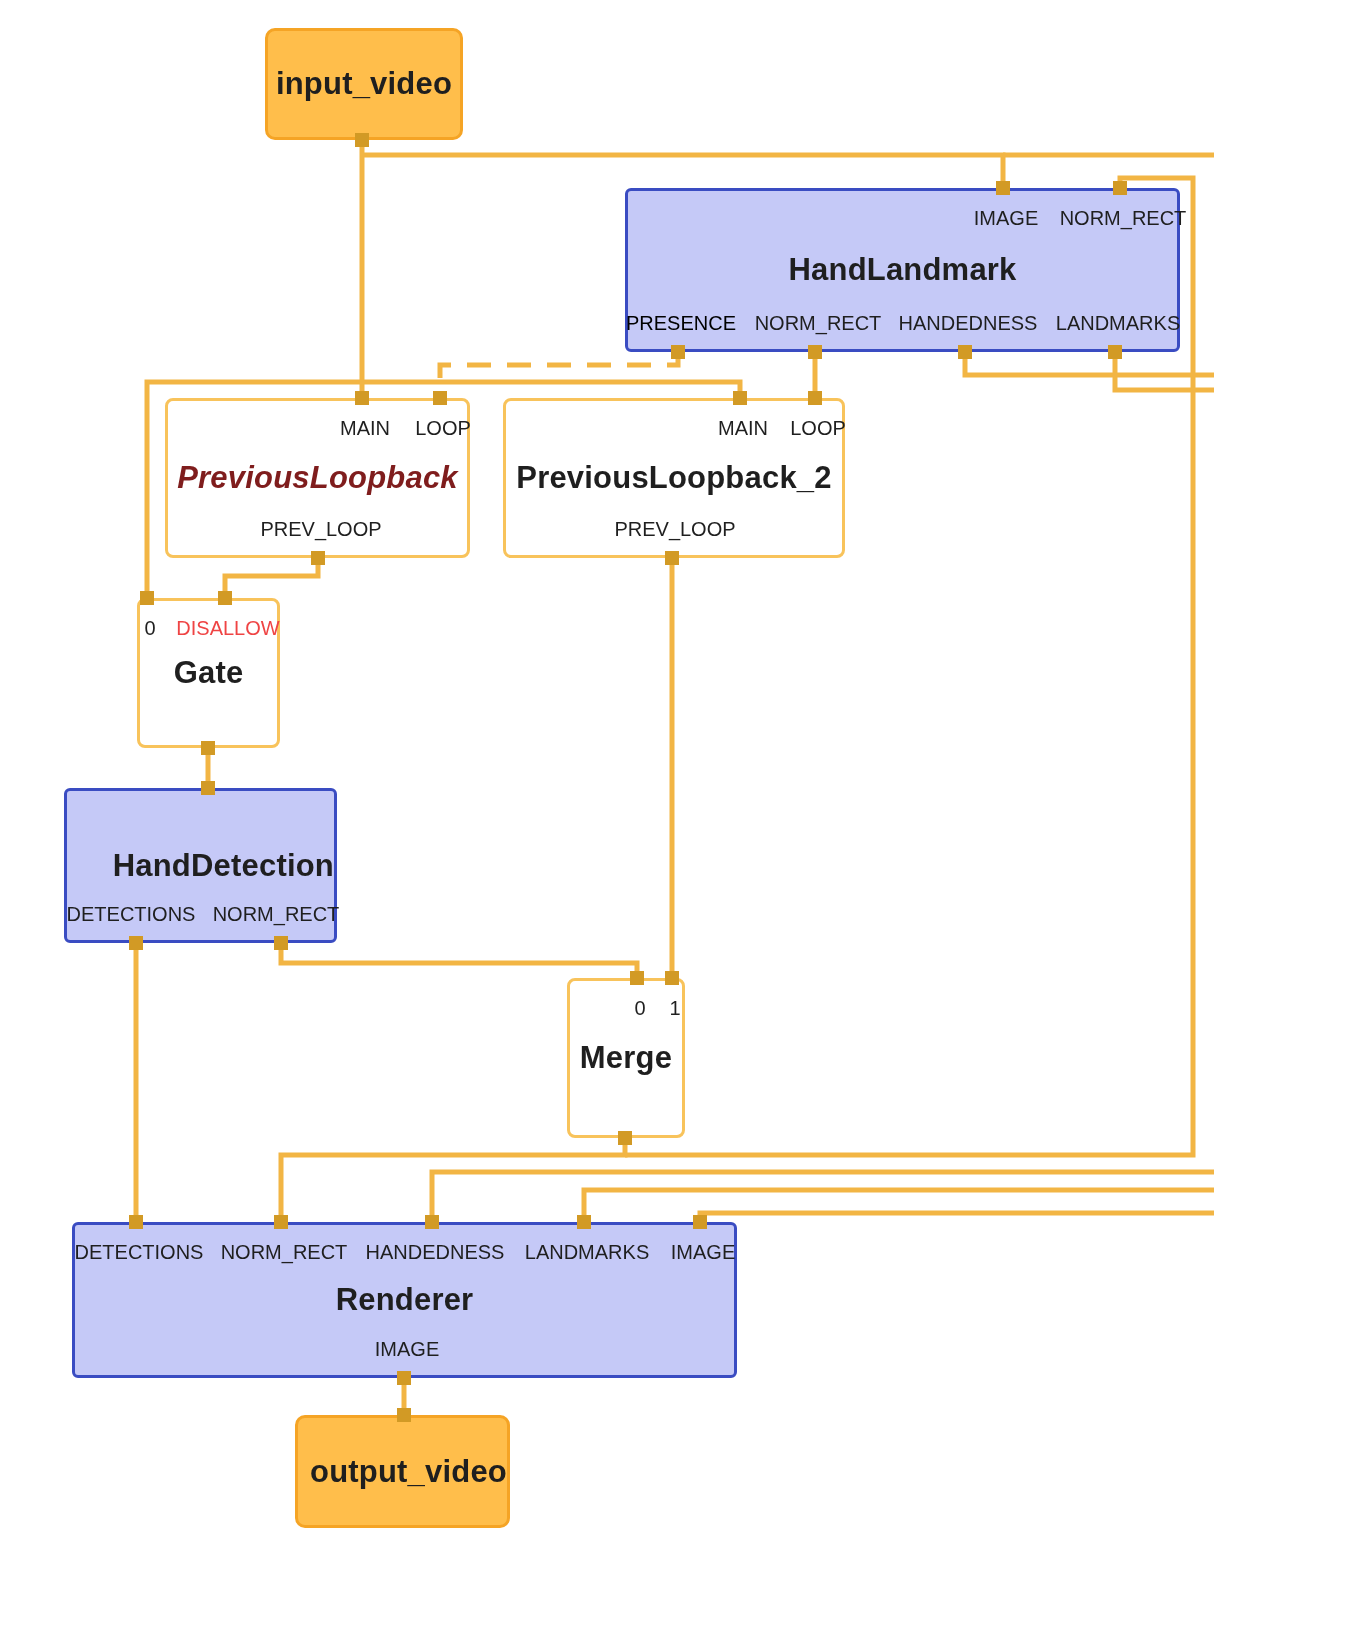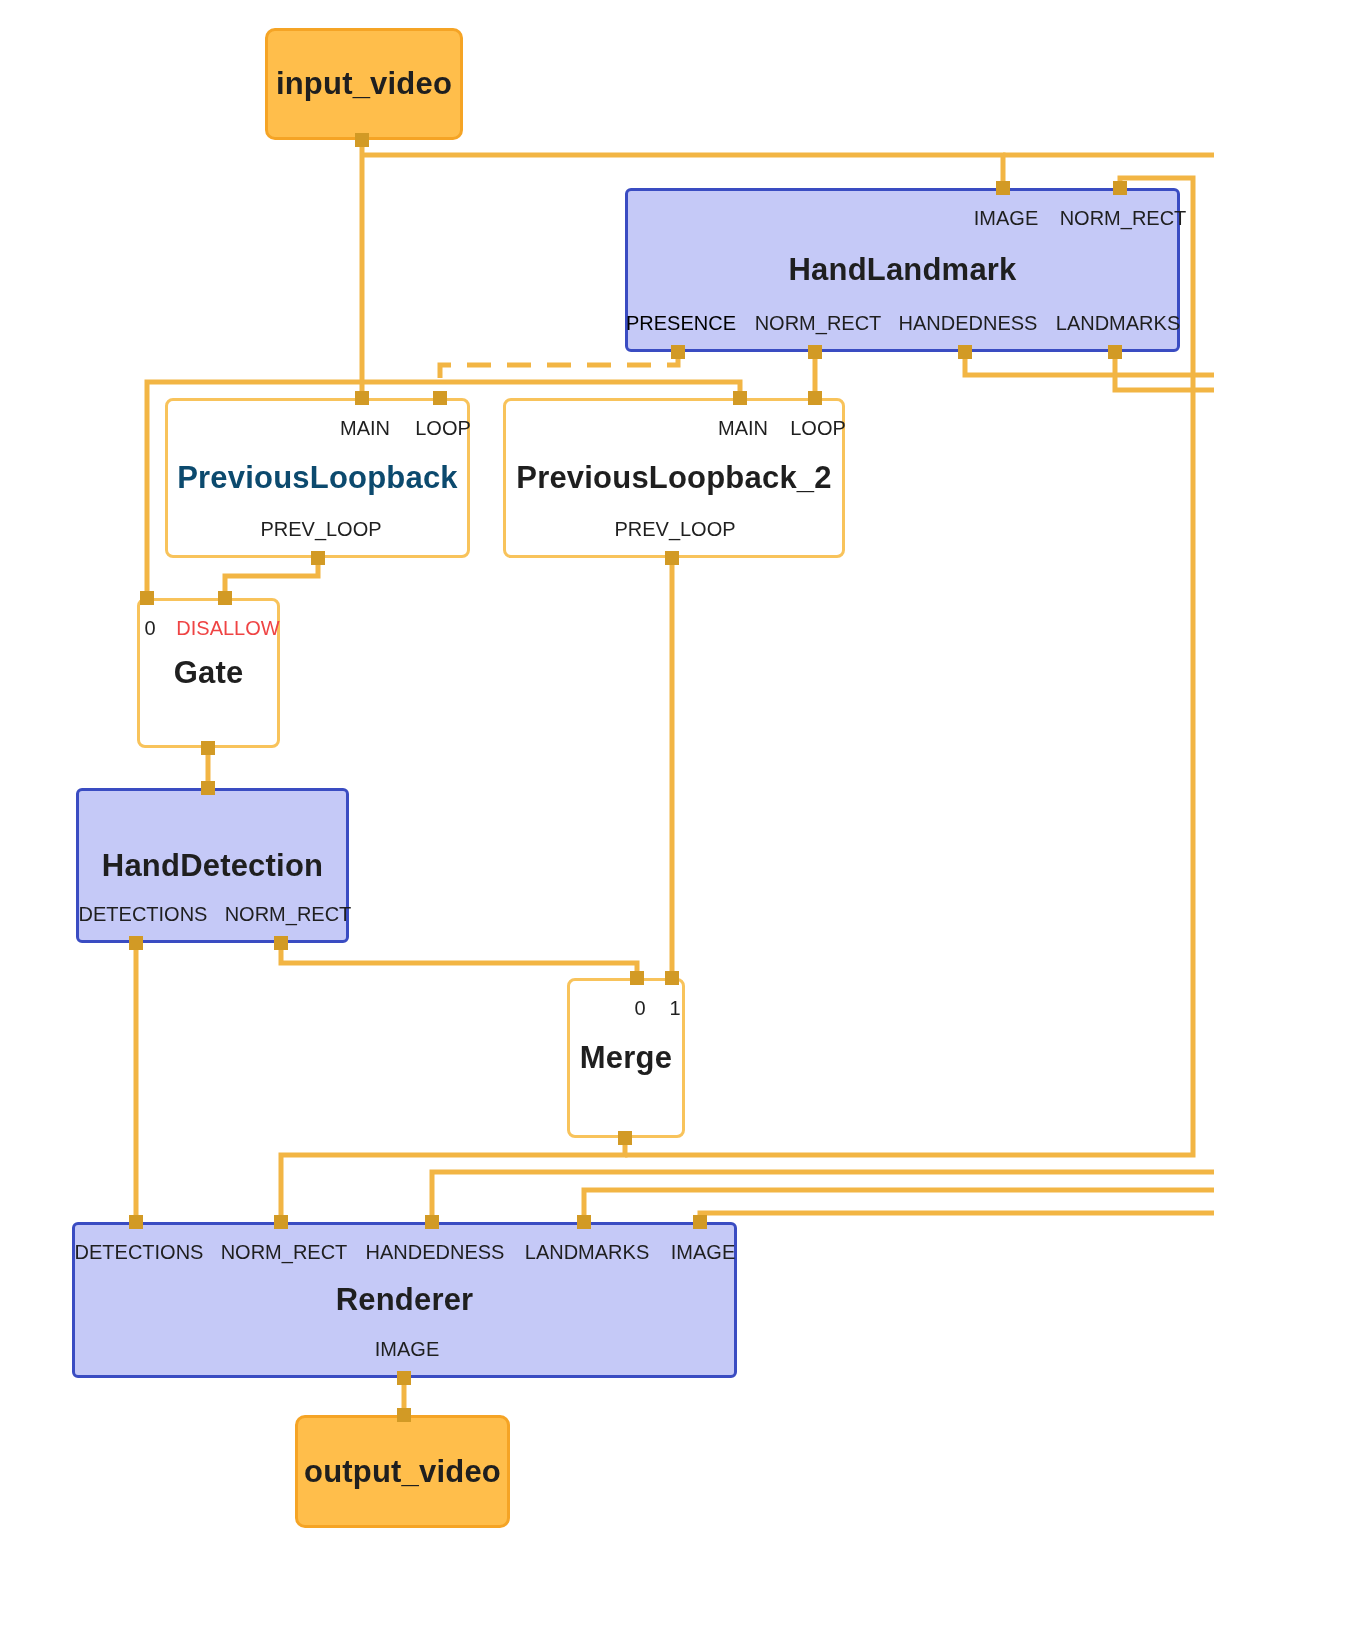--- a/index.html
+++ b/index.html
@@ -69,51 +69,51 @@
     <div class="node calculator" style="left: 625px; top: 188px; width: 555px; height: 164px; background: rgb(197, 201, 247); border: 3px solid rgb(58, 76, 194); border-radius: 6px;">
       <span class="title" style="color: rgb(31, 31, 31);">HandLandmark</span>
       <span class="port-label top" style="left: 378px; color: rgb(31, 31, 31);">IMAGE</span>
       <span class="port-label top" style="left: 495px; color: rgb(31, 31, 31);">NORM_RECT</span>
       <span class="port-label bottom" style="left: 53px; color: #000000;">PRESENCE</span>
       <span class="port-label bottom" style="left: 190px; color: rgb(31, 31, 31);">NORM_RECT</span>
       <span class="port-label bottom" style="left: 340px; color: rgb(31, 31, 31);">HANDEDNESS</span>
       <span class="port-label bottom" style="left: 490px; color: rgb(31, 31, 31);">LANDMARKS</span>
     </div>
     <div class="node plain" style="left: 165px; top: 398px; width: 305px; height: 160px; background: rgb(255, 255, 255); border: 3px solid rgb(248, 195, 91); border-radius: 8px;">
-      <span class="title" style="color: #0c4a6e;">PreviousLoopback</span>
+      <span class="title" style="color: #7f1d1d; font-style: italic;">PreviousLoopback</span>
       <span class="port-label top" style="left: 197px; color: rgb(31, 31, 31);">MAIN</span>
       <span class="port-label top" style="left: 275px; color: rgb(31, 31, 31);">LOOP</span>
       <span class="port-label bottom" style="left: 153px; color: rgb(31, 31, 31);">PREV_LOOP</span>
     </div>
     <div class="node plain" style="left: 503px; top: 398px; width: 342px; height: 160px; background: rgb(255, 255, 255); border: 3px solid rgb(248, 195, 91); border-radius: 8px;">
       <span class="title" style="color: rgb(31, 31, 31);">PreviousLoopback_2</span>
       <span class="port-label top" style="left: 237px; color: rgb(31, 31, 31);">MAIN</span>
       <span class="port-label top" style="left: 312px; color: rgb(31, 31, 31);">LOOP</span>
       <span class="port-label bottom" style="left: 169px; color: rgb(31, 31, 31);">PREV_LOOP</span>
     </div>
     <div class="node plain" style="left: 137px; top: 598px; width: 143px; height: 150px; background: rgb(255, 255, 255); border: 3px solid rgb(248, 195, 91); border-radius: 8px;">
       <span class="title" style="color: rgb(31, 31, 31);">Gate</span>
       <span class="port-label top" style="left: 10px; color: rgb(31, 31, 31);">0</span>
       <span class="port-label top" style="left: 88px; color: #ef4444;">DISALLOW</span>
     </div>
-    <div class="node calculator" style="left: 76px; top: 788px; width: 273px; height: 155px; background: rgb(197, 201, 247); border: 3px solid rgb(58, 76, 194); border-radius: 6px;">
+    <div class="node calculator" style="left: 64px; top: 788px; width: 273px; height: 155px; background: rgb(197, 201, 247); border: 3px solid rgb(58, 76, 194); border-radius: 6px; justify-content: flex-end;">
       <span class="title" style="color: rgb(31, 31, 31);">HandDetection</span>
       <span class="port-label bottom" style="left: 64px; color: rgb(31, 31, 31);">DETECTIONS</span>
       <span class="port-label bottom" style="left: 209px; color: rgb(31, 31, 31);">NORM_RECT</span>
     </div>
     <div class="node plain" style="left: 567px; top: 978px; width: 118px; height: 160px; background: rgb(255, 255, 255); border: 3px solid rgb(248, 195, 91); border-radius: 8px;">
       <span class="title" style="color: rgb(31, 31, 31);">Merge</span>
       <span class="port-label top" style="left: 70px; color: rgb(31, 31, 31);">0</span>
       <span class="port-label top" style="left: 105px; color: rgb(31, 31, 31);">1</span>
     </div>
     <div class="node calculator" style="left: 72px; top: 1222px; width: 665px; height: 156px; background: rgb(197, 201, 247); border: 3px solid rgb(58, 76, 194); border-radius: 6px;">
       <span class="title" style="color: rgb(31, 31, 31);">Renderer</span>
       <span class="port-label top" style="left: 64px; color: rgb(31, 31, 31);">DETECTIONS</span>
       <span class="port-label top" style="left: 209px; color: rgb(31, 31, 31);">NORM_RECT</span>
       <span class="port-label top" style="left: 360px; color: rgb(31, 31, 31);">HANDEDNESS</span>
       <span class="port-label top" style="left: 512px; color: rgb(31, 31, 31);">LANDMARKS</span>
       <span class="port-label top" style="left: 628px; color: rgb(31, 31, 31);">IMAGE</span>
       <span class="port-label bottom" style="left: 332px; color: rgb(31, 31, 31);">IMAGE</span>
     </div>
-    <div class="node io" style="left: 295px; top: 1415px; width: 215px; height: 113px; background: rgb(255, 190, 75); border: 3px solid rgb(245, 164, 37); border-radius: 10px;">
+    <div class="node io" style="left: 295px; top: 1415px; width: 215px; height: 113px; background: rgb(255, 190, 75); border: 3px solid rgb(245, 164, 37); border-radius: 10px; justify-content: flex-end;">
       <span class="title" style="color: rgb(31, 31, 31);">output_video</span>
     </div>
   </div>
 
 </body></html>

